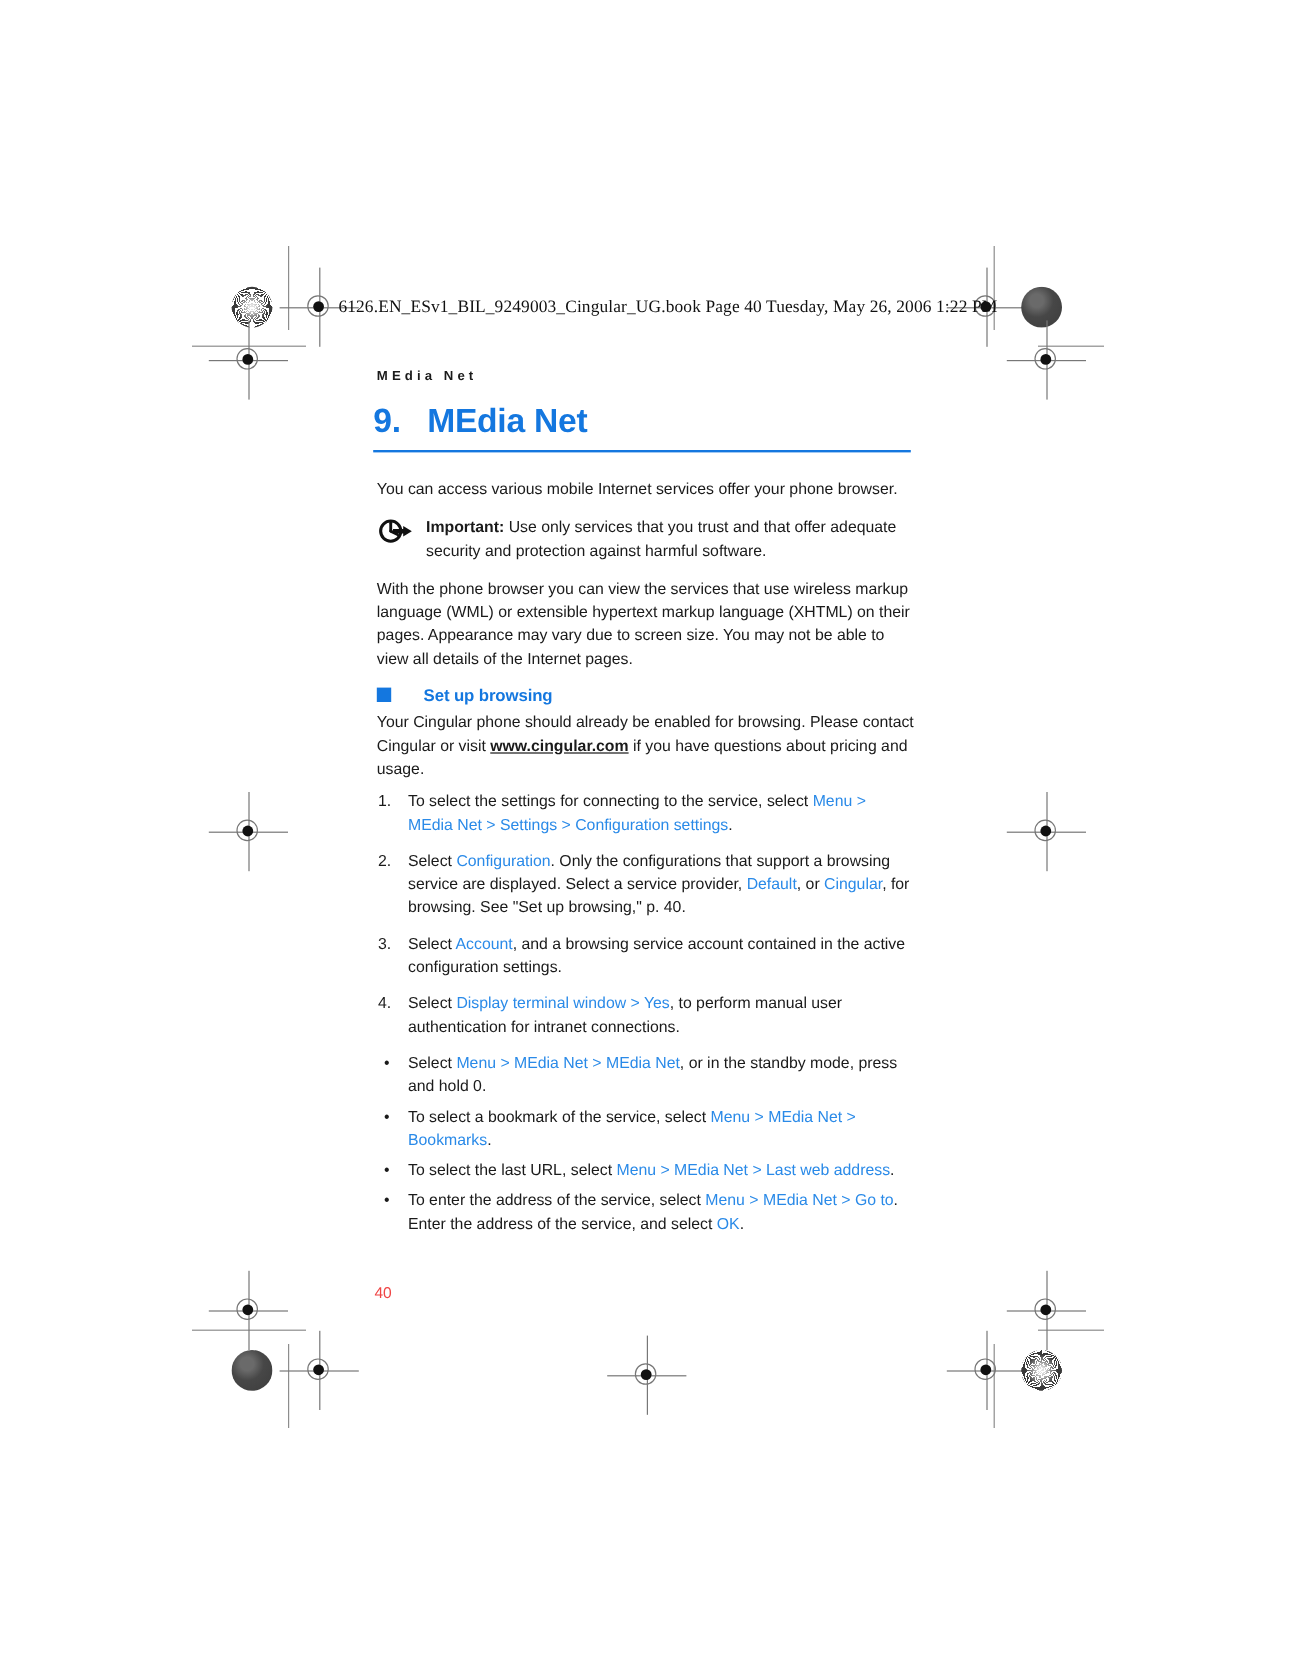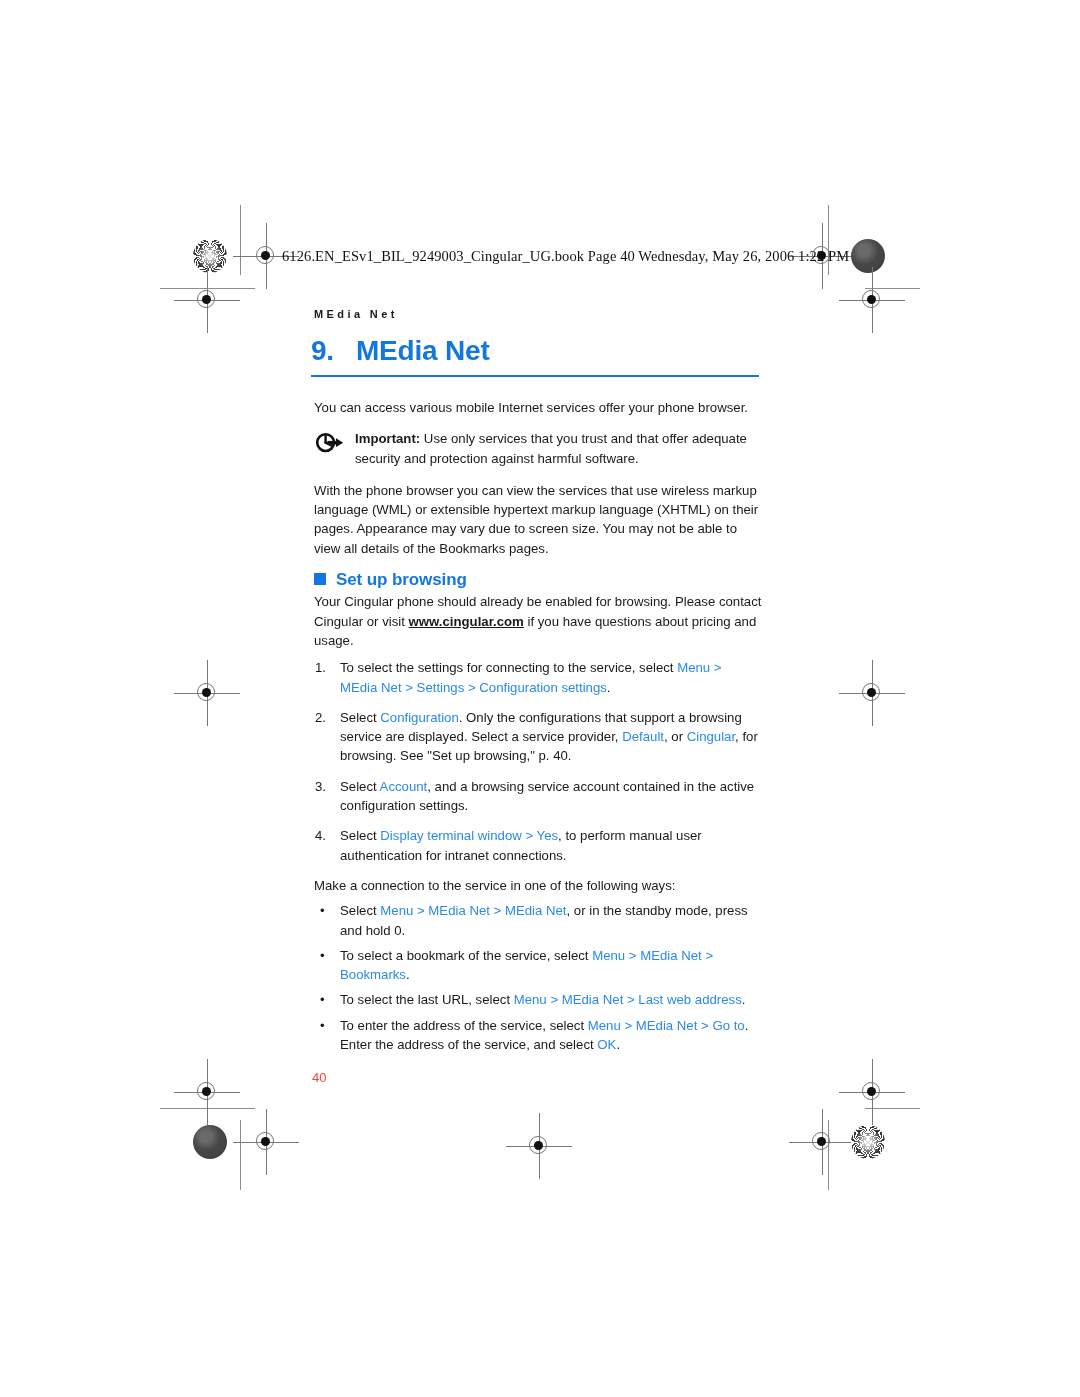--- a/index.html
+++ b/index.html
@@ -126,23 +126,23 @@
     width: 30px; height: 24px;
     margin-top: 2px;
   }
   .note-text { flex: 1 1 auto; }
   .note-text b { font-weight: 700; }
 
   
   .sec-head {
     display: flex;
     align-items: center;
-    gap: 10px;
+    gap: 27px;
     color: #1477df;
-    font-size: 17px;
+    font-size: 14px;
     font-weight: 700;
     margin: 2px 0 3px 0;
     letter-spacing: -0.1px;
   }
   .sec-head .sq {
     width: 12px; height: 12px;
     background: #1477df;
     display: inline-block;
     margin-bottom: 1px;
   }
@@ -276,21 +276,21 @@
 
   <div class="target long" style="left:522px; top:1129px;">
     <div class="cx"></div>
       <div class="cy"></div>
       <div class="ring"></div>
       <div class="dot"></div>
   </div>
 
 </div>
 
-<div class="impo-header" style="left:282px; top:248px;">6126.EN_ESv1_BIL_9249003_Cingular_UG.book  Page 40  Wednesday, May 26, 2006  1:22 PM</div>
+<div class="impo-header" style="left:282px; top:248px;">6126.EN_ESv1_BIL_9249003_Cingular_UG.book  Page 40  Tuesday, May 26, 2006  1:22 PM</div>
 
 <div class="page">
 
   <div class="running-head">MEdia Net</div>
 
   <div class="chapter-title">
     <span class="num">9.</span><span>MEdia Net</span>
   </div>
   <div class="title-rule"></div>
 
@@ -304,21 +304,21 @@
           <path d="M11.6 3.2 A8.4 8.4 0 1 0 11.6 20.0 A8.4 8.4 0 1 0 11.6 3.2 Z" fill="none" stroke="#111" stroke-width="2.6"></path>
           <path d="M11.6 11.6 L11.6 5.0" stroke="#111" stroke-width="2.4" stroke-linecap="round"></path>
           <path d="M11.6 11.6 L17.2 14.4" stroke="#111" stroke-width="2.4" stroke-linecap="round"></path>
           <path d="M13.5 11.7 L24.0 11.7" stroke="#111" stroke-width="3.6"></path>
           <path d="M22.0 7.3 L29.2 11.7 L22.0 16.1 Z" fill="#111"></path>
         </svg>
       </span>
       <span class="note-text"><b>Important:</b><span> Use only services that you trust and that offer adequate security and protection against harmful software.</span></span>
     </div>
 
-    <p class="body">With the phone browser you can view the services that use wireless markup language (WML) or extensible hypertext markup language (XHTML) on their pages. Appearance may vary due to screen size. You may not be able to view all details of the Bookmarks pages.</p>
+    <p class="body">With the phone browser you can view the services that use wireless markup language (WML) or extensible hypertext markup language (XHTML) on their pages. Appearance may vary due to screen size. You may not be able to view all details of the Internet pages.</p>
 
     <div class="sec-head">
       <span class="sq"></span>
       <span>Set up browsing</span>
     </div>
     <p class="tight"><span>Your Cingular phone should already be enabled for browsing. Please contact Cingular or visit </span><span class="url">www.cingular.com</span><span> if you have questions about pricing and usage.</span></p>
 
 
     <ol class="steps">
       <li>
@@ -328,21 +328,20 @@
         <span class="marker">2.</span><span>Select </span><span class="ui">Configuration</span><span>. Only the configurations that support a browsing service are displayed. Select a service provider, </span><span class="ui">Default</span><span>, or </span><span class="ui">Cingular</span><span>, for browsing. See "Set up browsing," p. 40.</span>
       </li>
       <li>
         <span class="marker">3.</span><span>Select </span><span class="ui">Account</span><span>, and a browsing service account contained in the active configuration settings.</span>
       </li>
       <li>
         <span class="marker">4.</span><span>Select </span><span class="ui">Display terminal window</span><span class="ui"> &gt; </span><span class="ui">Yes</span><span>, to perform manual user authentication for intranet connections.</span>
       </li>
     </ol>
 
-    <p class="lead-in">Make a connection to the service in one of the following ways:</p>
 
     <ul class="bullets">
       <li>
         <span class="dot">•</span><span>Select </span><span class="ui">Menu</span><span class="ui"> &gt; </span><span class="ui">MEdia Net</span><span class="ui"> &gt; </span><span class="ui">MEdia Net</span><span>, or in the standby mode, press and hold 0.</span>
       </li>
       <li>
         <span class="dot">•</span><span>To select a bookmark of the service, select </span><span class="ui">Menu</span><span class="ui"> &gt; </span><span class="ui">MEdia Net</span><span class="ui"> &gt; </span><span class="ui">Bookmarks</span><span>.</span>
       </li>
       <li>
         <span class="dot">•</span><span>To select the last URL, select </span><span class="ui">Menu</span><span class="ui"> &gt; </span><span class="ui">MEdia Net</span><span class="ui"> &gt; </span><span class="ui">Last web address</span><span>.</span>

